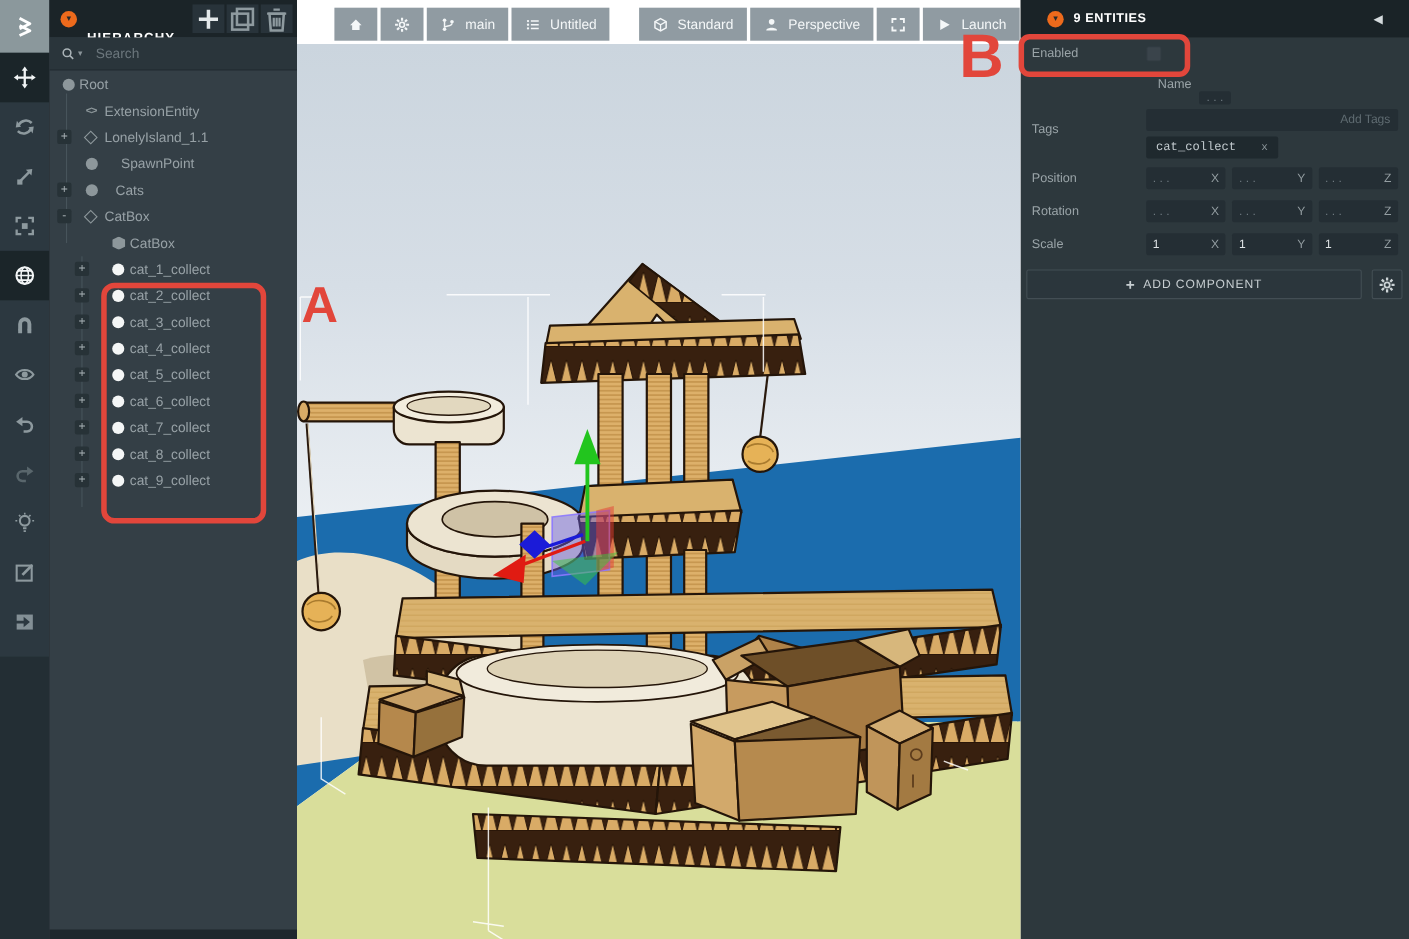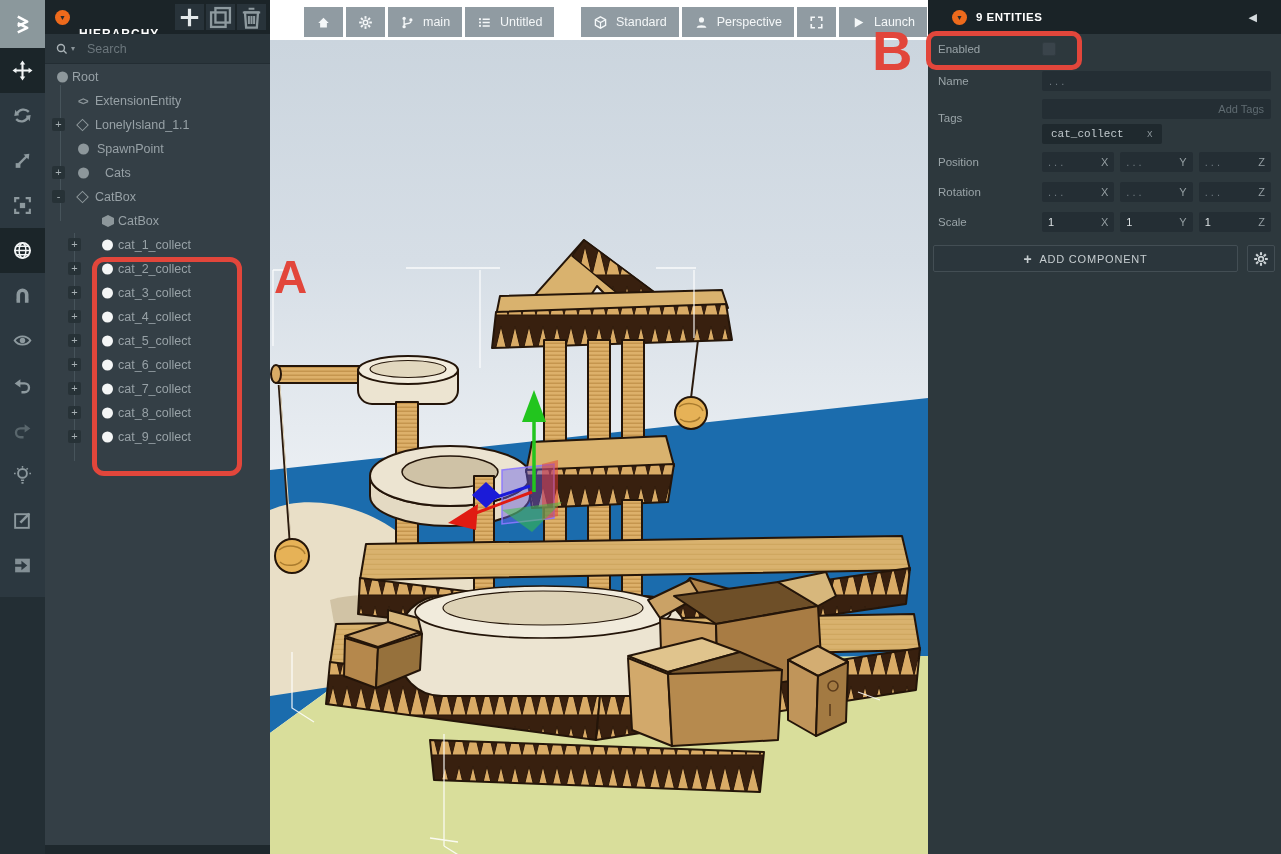--- a/index.html
+++ b/index.html
@@ -219,21 +219,21 @@
           <div class="tgl" style="left: 7px;">+</div>
           <div class="ticon" style="left: 33px;">
             <div class="ic-diamond"></div>
           </div>
           <div class="lbl" style="left: 50px;">LonelyIsland_1.1</div>
         </div>
         <div class="t-row">
           <div class="ticon" style="left: 33px;">
             <div class="ic-circle"></div>
           </div>
-          <div class="lbl" style="left: 52px;">SpawnPoint</div>
+          <div class="lbl" style="left: 65px;">SpawnPoint</div>
         </div>
         <div class="t-row">
           <div class="tgl" style="left: 7px;">+</div>
           <div class="ticon" style="left: 33px;">
             <div class="ic-circle"></div>
           </div>
           <div class="lbl" style="left: 60px;">Cats</div>
         </div>
         <div class="t-row">
           <div class="tgl" style="left: 7px;">-</div>
@@ -523,21 +523,21 @@
       <div class="badge">▼</div>
       <div class="i-title">9 ENTITIES</div>
       <div class="i-collapse">◀</div>
     </div>
 
     <div class="i-row" style="top:42px;">
       <div class="i-label">Enabled</div>
       <div class="i-check"></div>
     </div>
 
-    <div class="i-row" style="top:71px;">
+    <div class="i-row" style="top:71px;flex-direction:column;">
       <div class="i-label">Name</div>
       <div class="i-field">
           <span>. . .</span>
         </div>
     </div>
 
     <div class="i-row" style="top:99px; align-items:flex-start;">
       <div class="i-label" style="padding-top:13px;">Tags</div>
       <div style="flex:1;">
         <div class="i-field">

